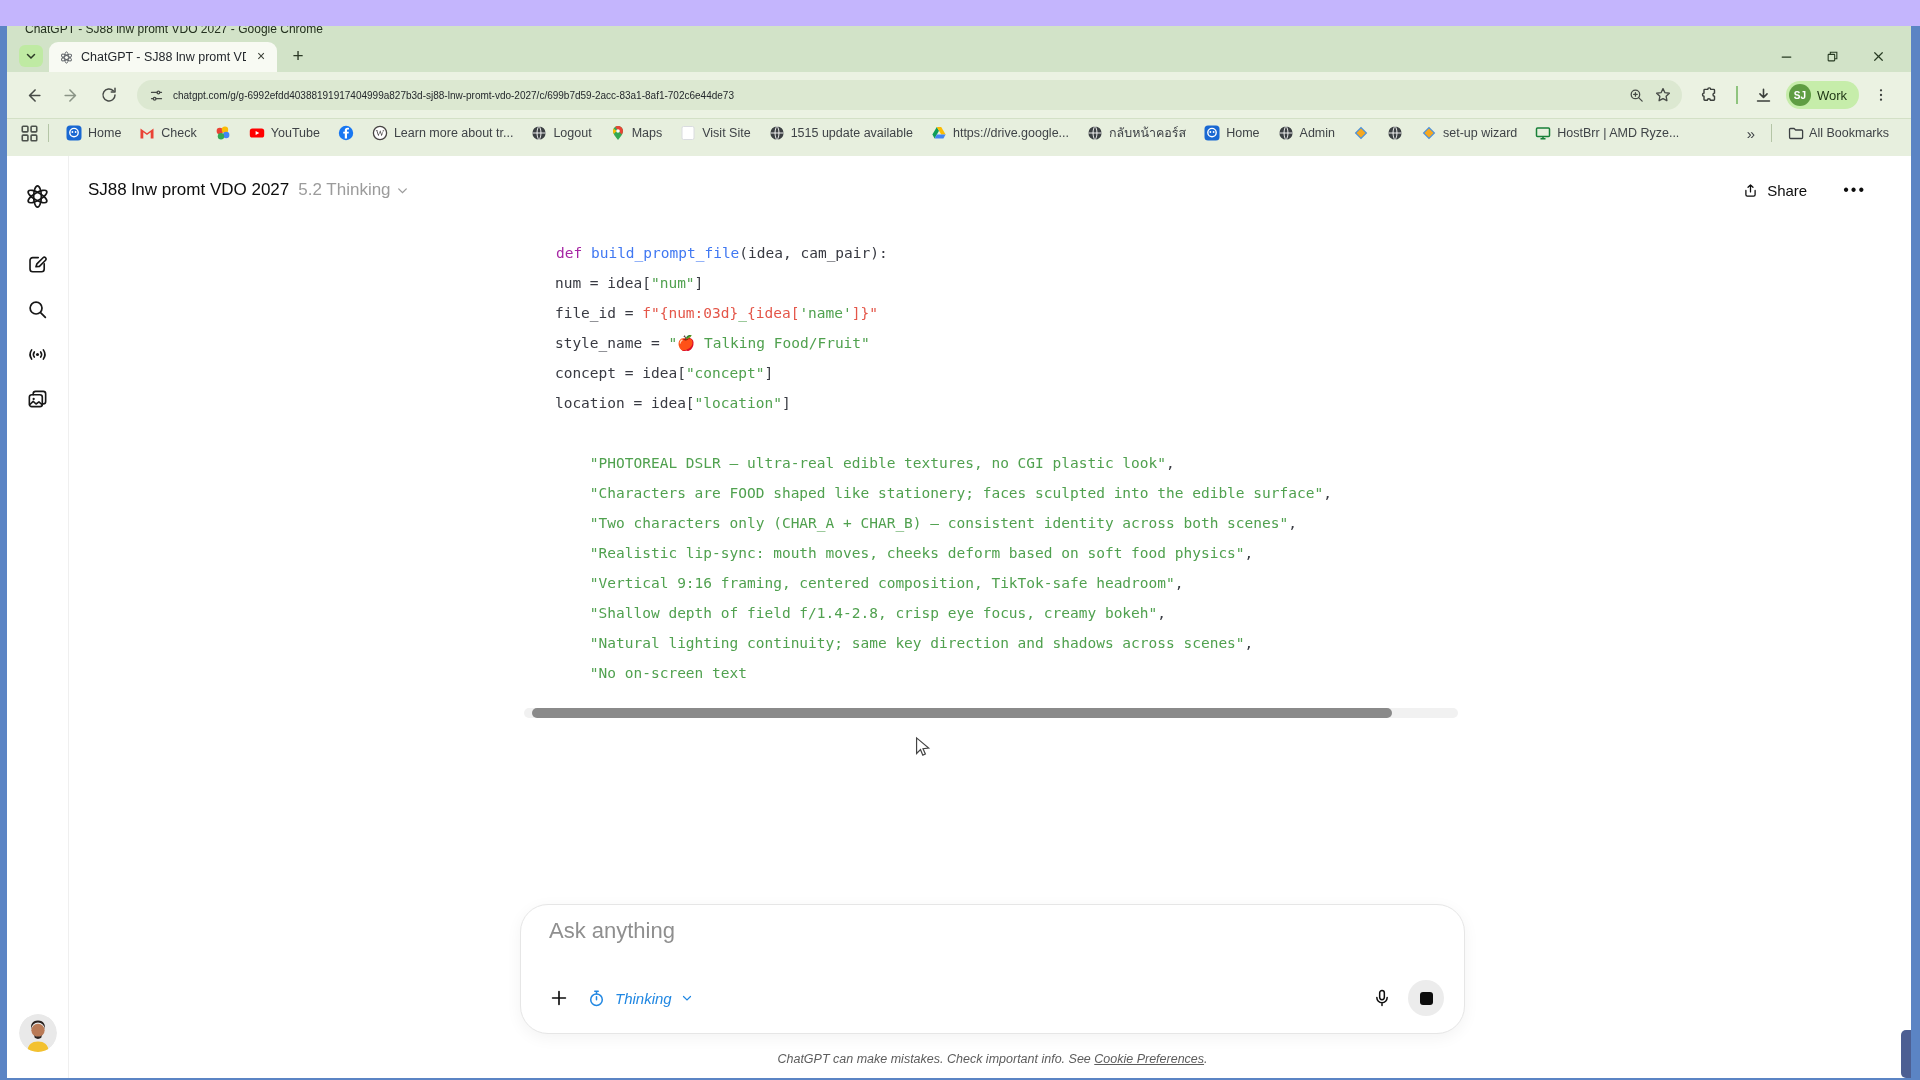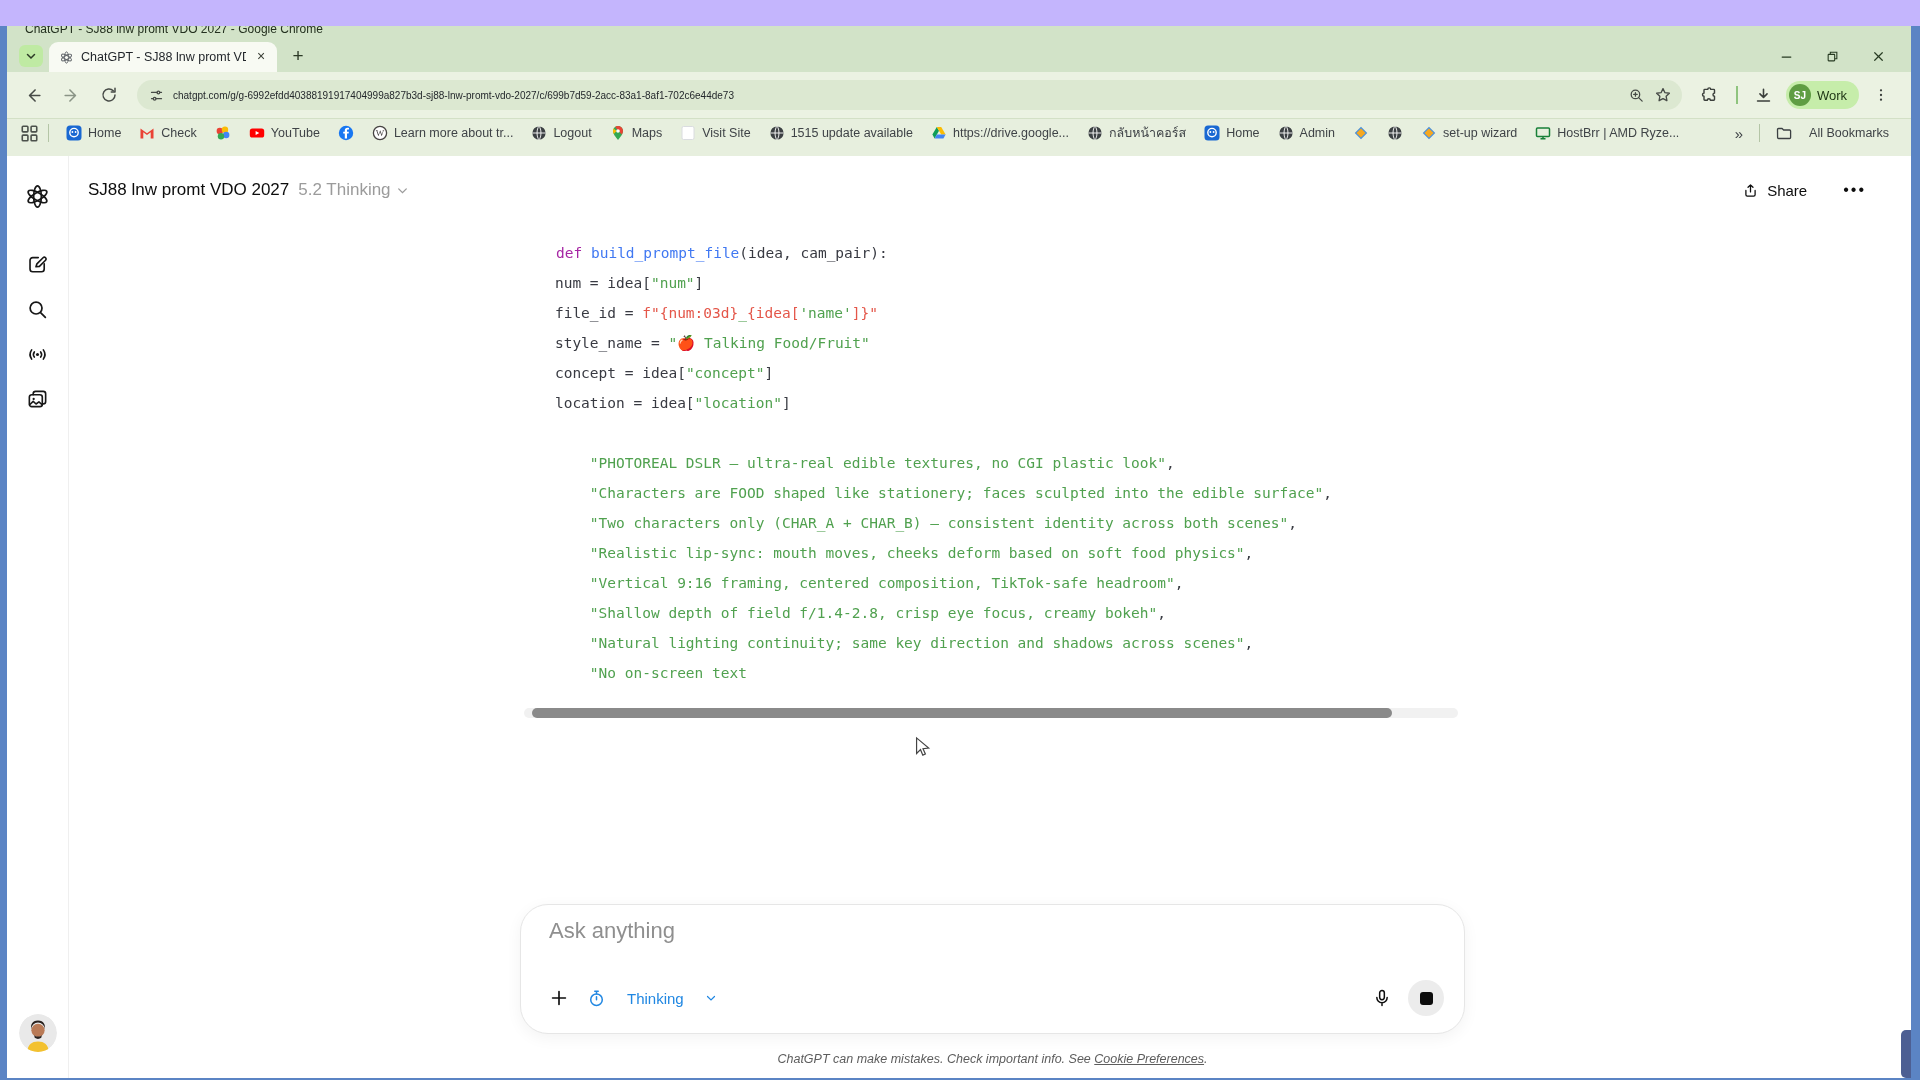--- a/index.html
+++ b/index.html
@@ -30,21 +30,21 @@
   .profile-avatar { width:22px; height:22px; border-radius:50%; background:#5f9d43; color:#fff; font-size:10px; font-weight:bold; display:flex; align-items:center; justify-content:center; }
   .profile-name { font-size:13px; color:#1c3413; }
 
   .bookmarksbar { height:38px; background:#e7efde; border-top:1px solid #d3e0c6; flex:none; display:flex; align-items:center; padding:0 16px 9px 14px; gap:10px; }
   .bm-sep { width:1px; height:18px; background:#b4c5a6; flex:none; }
   .bm-list { display:flex; align-items:center; gap:4px; overflow:hidden; flex:1; min-width:0; }
   .bm-item { display:flex; align-items:center; gap:6px; padding:4px 7px; border-radius:7px; flex:none; }
   .bm-item .ic { width:16px; height:16px; flex:none; display:flex; }
   .bm-label { font-size:12.5px; color:#3f4347; white-space:nowrap; }
   .bm-overflow { font-size:15px; color:#3f4347; padding:0 6px; }
-  .bm-all { display:flex; align-items:center; gap:17px; padding:4px 6px; }
+  .bm-all { display:flex; align-items:center; gap:5px; padding:4px 6px; }
 
   
   .content { flex:1; background:#fff; position:relative; }
   .side { position:absolute; left:0; top:0; bottom:0; width:62px; background:#fff; border-right:1px solid #efefef; display:flex; flex-direction:column; align-items:center; }
   .side-logo { margin-top:20px; }
   .side-btn { width:40px; height:40px; border-radius:10px; display:flex; align-items:center; justify-content:center; }
   .side-group { display:flex; flex-direction:column; gap:5px; margin-top:28px; }
   .side-avatar { position:absolute; bottom:26px; left:12px; width:38px; height:38px; border-radius:50%; overflow:hidden; }
 
   .app-header { position:absolute; left:81px; top:16px; right:0; height:36px; display:flex; align-items:center; }
@@ -58,21 +58,21 @@
   .code-line { font-family:"DejaVu Sans Mono", monospace; font-size:14.5px; line-height:30px; white-space:pre; color:#383a42; }
   .tk-k { color:#a626a4;margin-left:36px; } .tk-f { color:#4078f2; } .tk-s { color:#50a14f; }
   .tk-r { color:#e45649; } .tk-p { color:#383a42; } .tk-e { }
   .hscroll { margin-top:20px; height:10px; background:#f1f1f1; border-radius:6px; position:relative; width:934px; margin-left:4px; }
   .hscroll-thumb { position:absolute; left:8px; top:0; height:10px; width:860px; background:#8a8a8a; border-radius:6px; }
 
   .composer { position:absolute; left:513px; width:945px; top:748px; height:130px; background:#fff; border:1px solid #e6e6e6; border-radius:28px; box-shadow:0 4px 16px rgba(0,0,0,.05); }
   .composer-ph { position:absolute; left:28px; top:13px; font-size:22px; color:#8f8f8f; }
   .composer-row { position:absolute; left:20px; right:20px; bottom:16px; height:38px; display:flex; align-items:center; }
   .plus-btn { width:36px; height:36px; border-radius:50%; display:flex; align-items:center; justify-content:center; }
-  .mode-pill { display:flex; align-items:center; gap:21px; margin-left:10px; color:#2087e2; font-size:15px; }
+  .mode-pill { display:flex; align-items:center; gap:9px; margin-left:10px; color:#2087e2; font-size:15px;font-style:italic; }
   .mic-btn { margin-left:auto; width:36px; height:36px; display:flex; align-items:center; justify-content:center; }
   .stop-btn { width:36px; height:36px; border-radius:50%; background:#ececec; display:flex; align-items:center; justify-content:center; margin-left:8px; }
   .stop-sq { width:13px; height:13px; background:#0d0d0d; border-radius:3px; }
 
   .app-footer { position:absolute; left:513px; width:945px; top:896px; text-align:center; font-size:12.5px; color:#5d5d5d;font-style:italic; }
   .app-footer a { color:#5d5d5d; text-decoration:underline; }
 
   .vscroll-thumb { position:absolute; right:0; bottom:0; width:10px; height:48px; background:#4d5f93; border-radius:5px 0 0 5px; }
 
   .cursor { position:absolute; left:912px; top:736px; z-index:50; }

